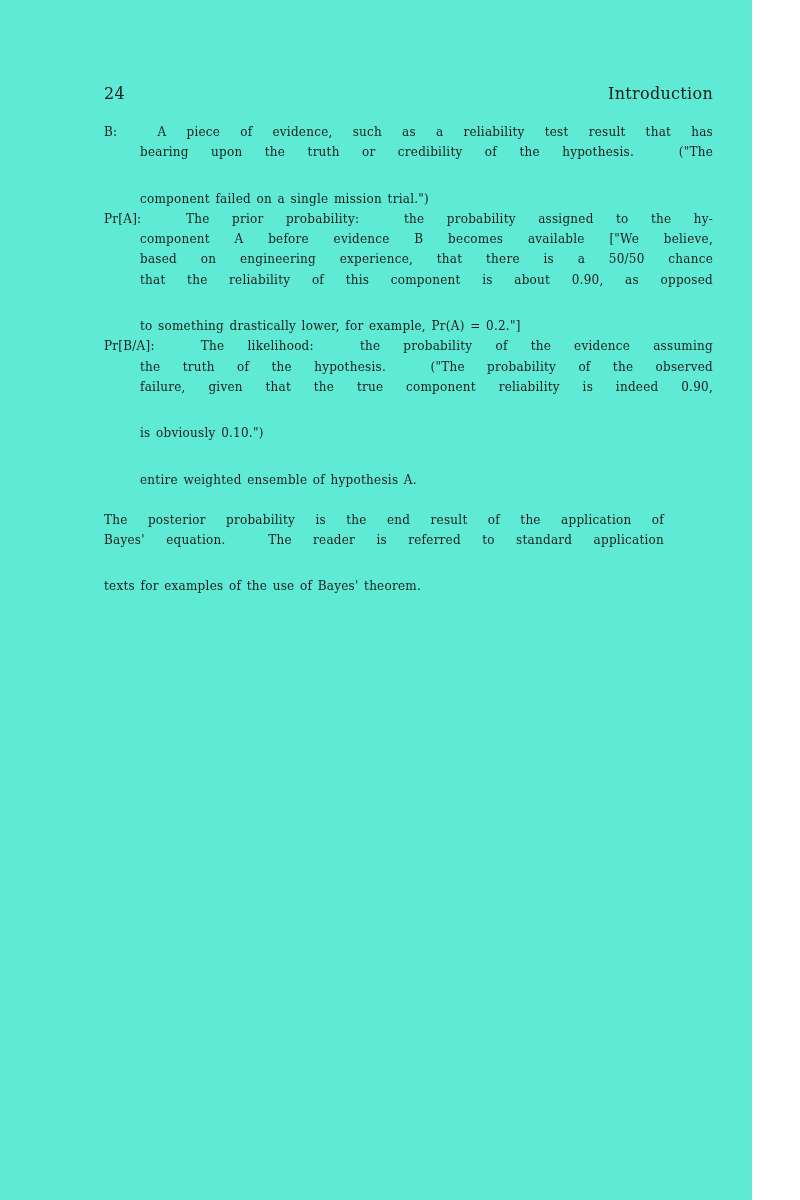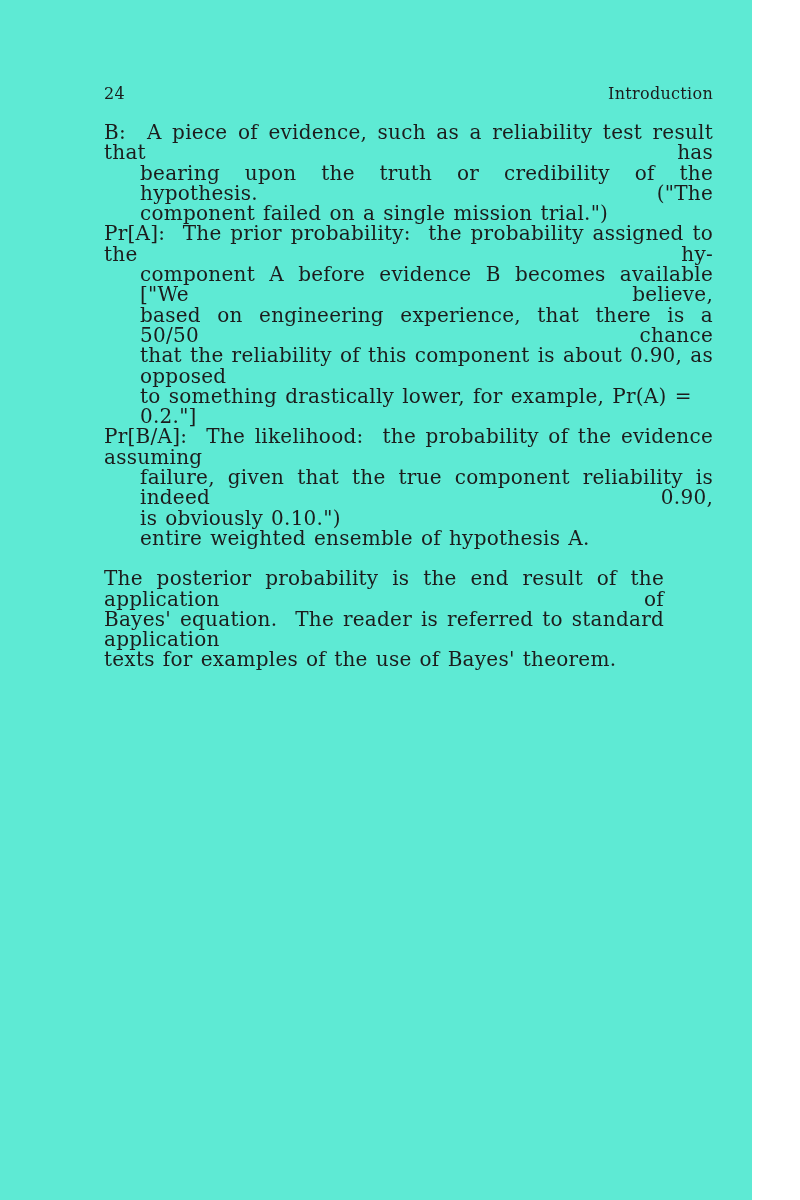--- a/index.html
+++ b/index.html
@@ -29,34 +29,35 @@
     font-size: 16px;
     line-height: 20px;
     letter-spacing: 0.3px;
   }
   .running-head .title {
   }
   .body-text {
     margin-top: 18px;
   }
   .line {
-    font-size: 20px;
+    font-size: 12px;
     line-height: 20.3px;
     letter-spacing: 0.25px;
     word-spacing: 1.5px;
     white-space: pre-wrap;
     text-align: justify;
     text-align-last: justify;
   }
   .line.cont {
     padding-left: 36px;
   }
   .line.last {
     text-align: left;
     text-align-last: left;
+    margin-top: 26px;
   }
   .closing {
     margin-top: 20px;
     width: 560px;
   }
 </style>
 </head>
 <body>
 
 <div class="page">
@@ -75,20 +76,21 @@
         </div>
         <div class="entry">
           <div class="line">Pr[A]:  The prior probability:  the probability assigned to the hy-</div>
           <div class="line cont">component A before evidence B becomes available ["We believe,</div>
           <div class="line cont">based on engineering experience, that there is a 50/50 chance</div>
           <div class="line cont">that the reliability of this component is about 0.90, as opposed</div>
           <div class="line cont last">to something drastically lower, for example, Pr(A) = 0.2."]</div>
         </div>
         <div class="entry">
           <div class="line">Pr[B/A]:  The likelihood:  the probability of the evidence assuming</div>
+          <div class="line cont">the truth of the hypothesis.  ("The probability of the observed</div>
           <div class="line cont">failure, given that the true component reliability is indeed 0.90,</div>
           <div class="line cont last">is obviously 0.10.")</div>
         </div>
         <div class="entry">
           <div class="line cont last">entire weighted ensemble of hypothesis A.</div>
         </div>
       </div>
 
     <div class="closing">
         <div class="line">The posterior probability is the end result of the application of</div>

